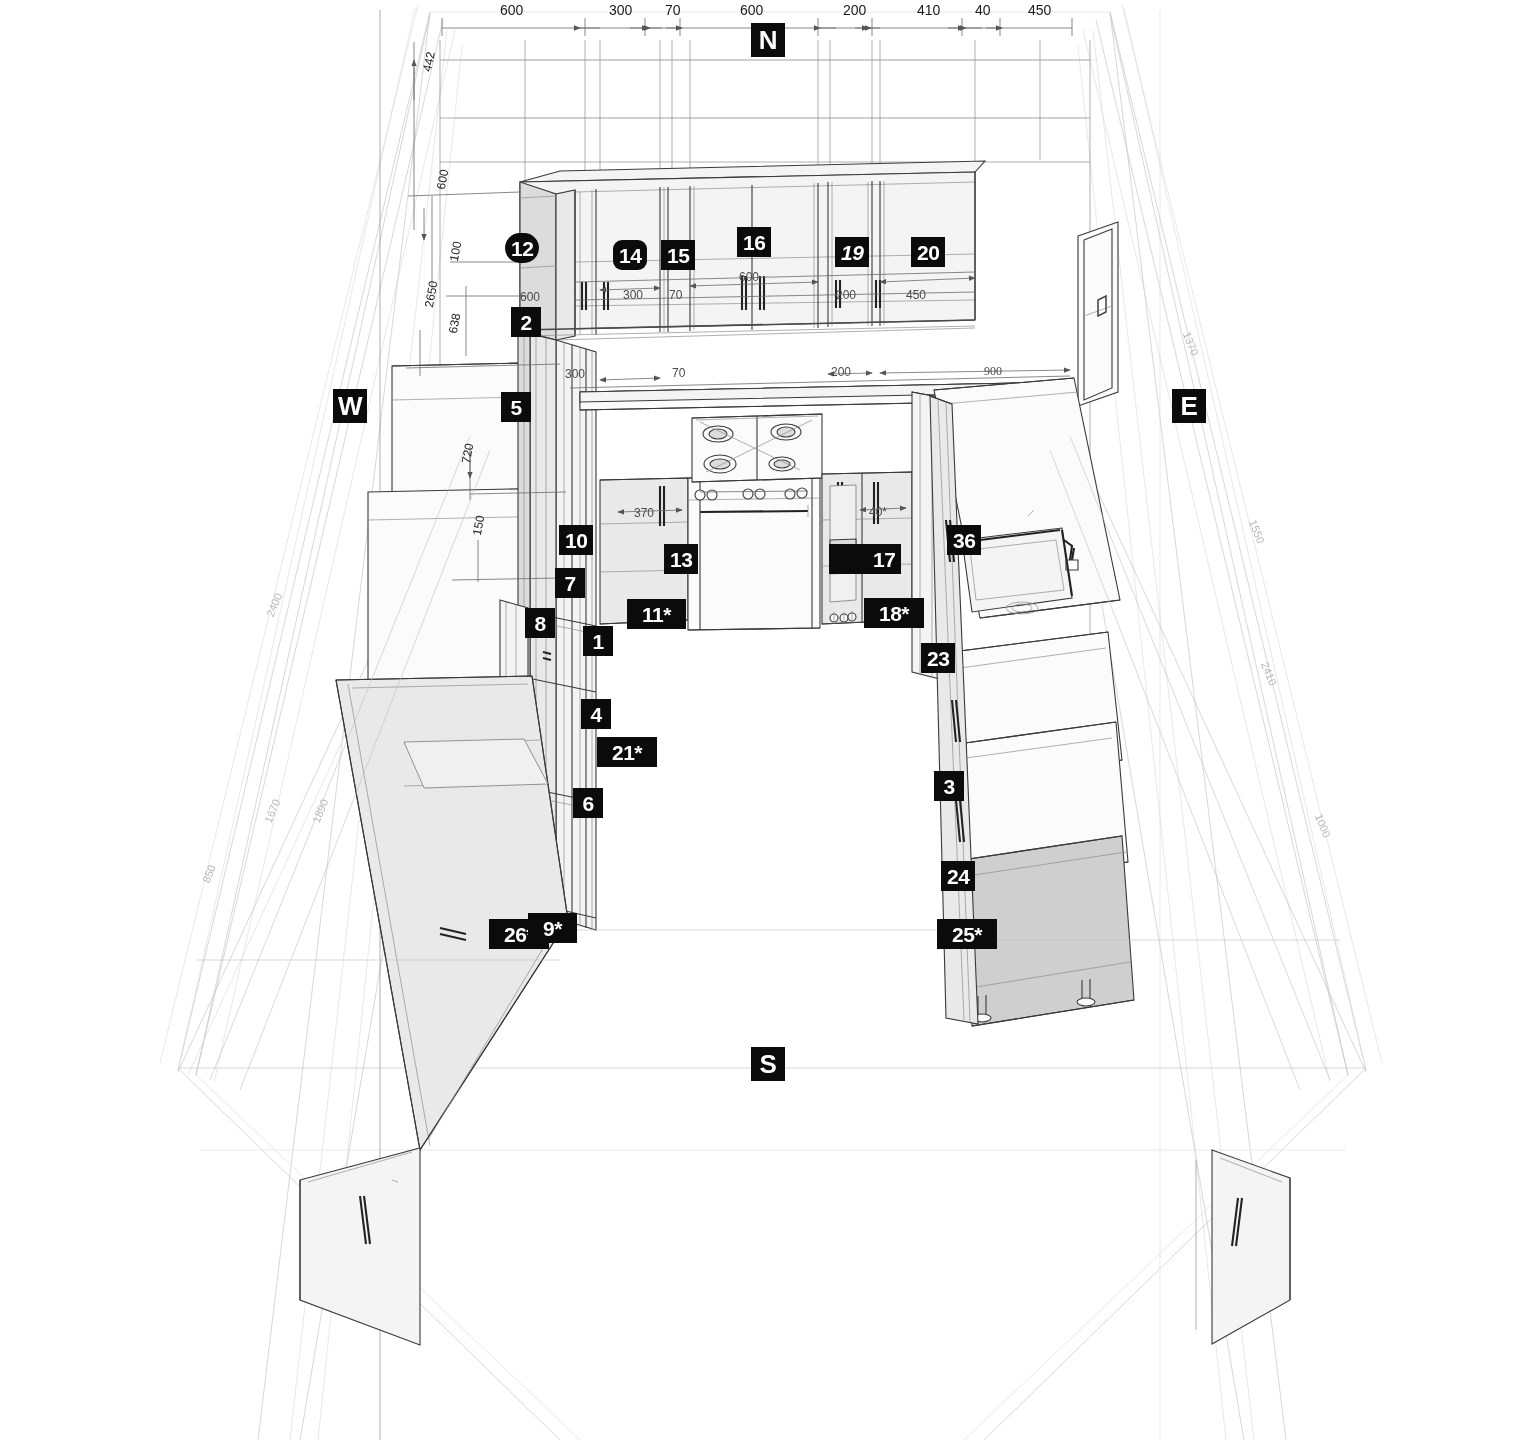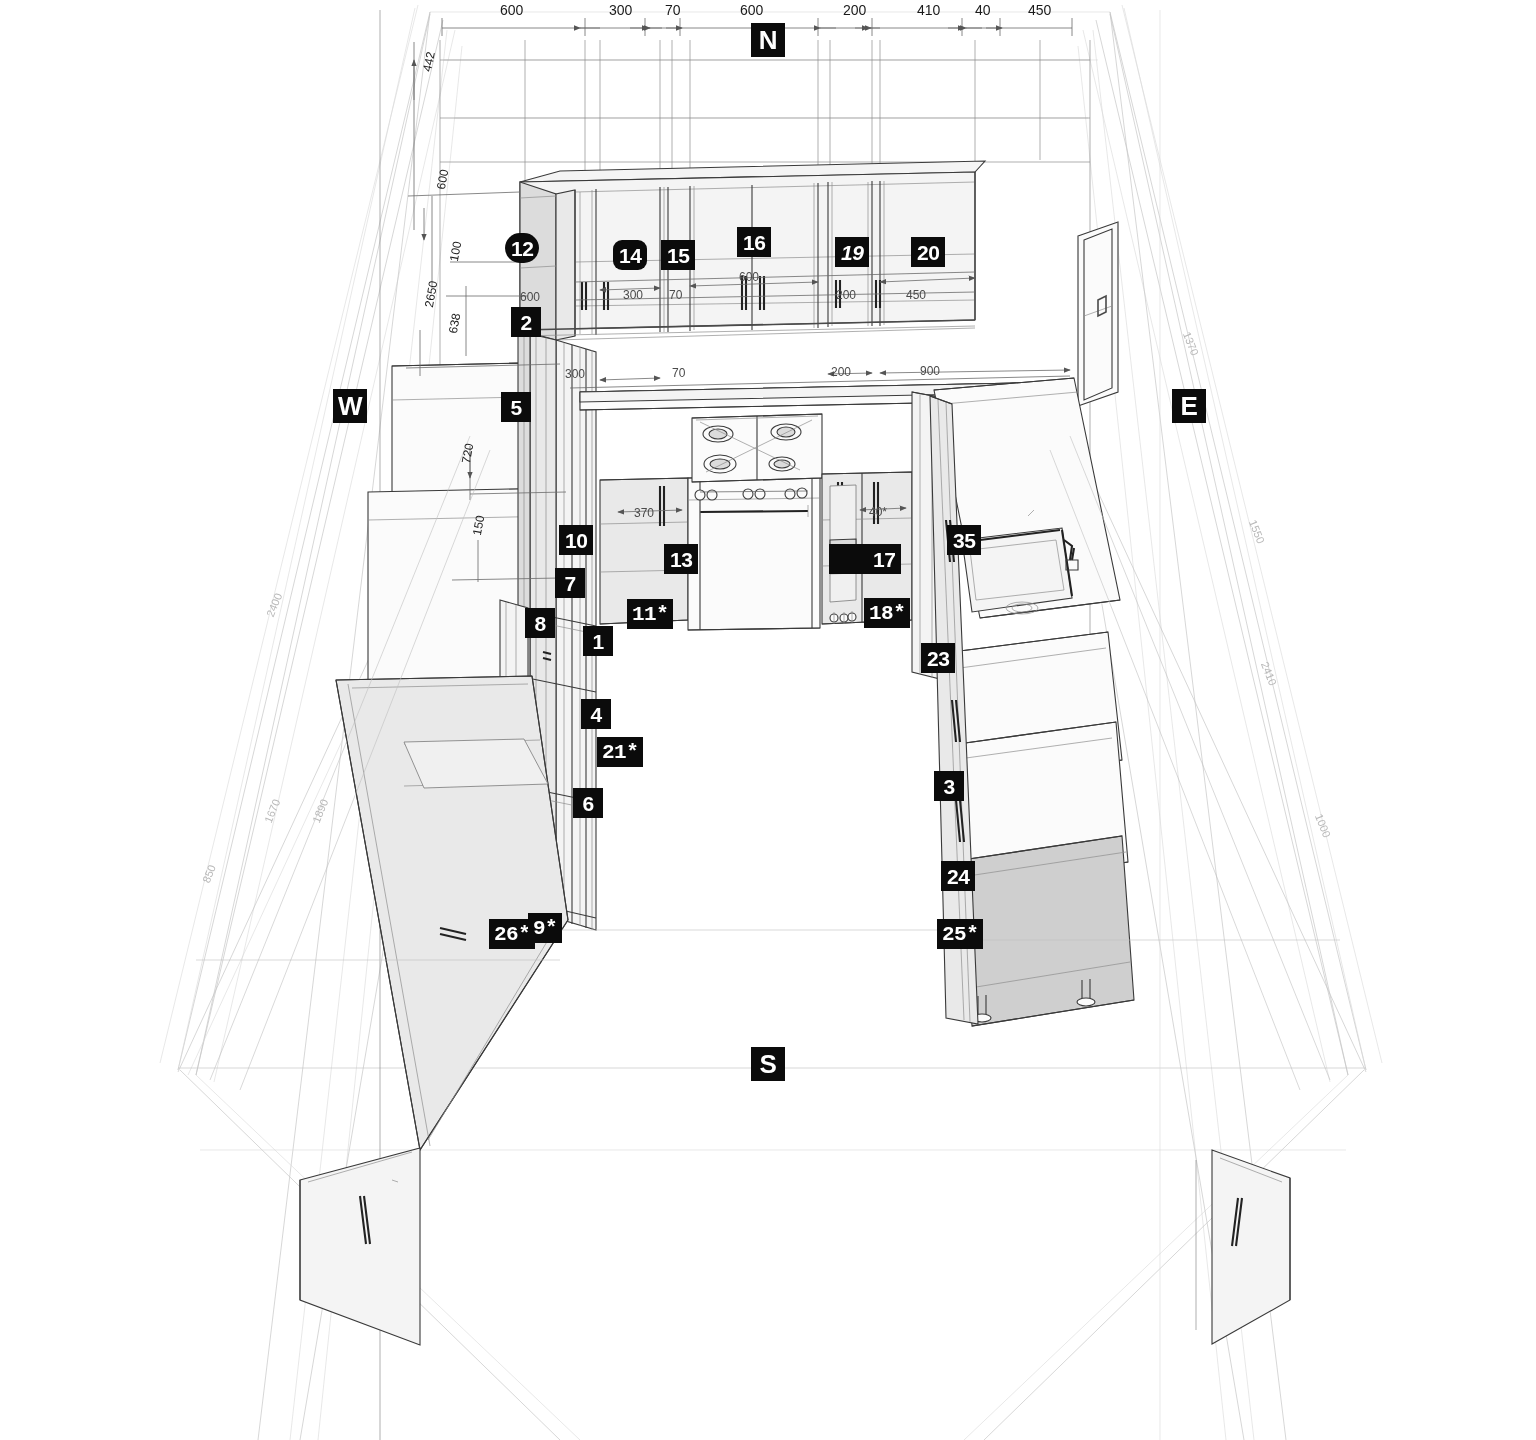--- a/index.html
+++ b/index.html
@@ -18,21 +18,21 @@
     font-weight:bold;
     line-height:1;
     display:flex;
     align-items:center;
     justify-content:center;
     letter-spacing:-0.5px;
     box-sizing:border-box;
     z-index:40;
   }
   .badge.num{font-size:21px;height:30px;padding:0 6px;min-width:30px;}
-  .badge.num.wide{padding:0 5px;font-family:Liberation Mono, monospace;}
+  .badge.num.wide{padding:0 15px;}
   .badge.compass{font-size:26px;width:34px;height:34px;font-weight:bold;}
 
   
   .dim{
     position:absolute;
     font-family:"Liberation Sans", sans-serif;
     font-size:14px;
     color:#1a1a1a;
     white-space:nowrap;
     z-index:30;
@@ -487,21 +487,21 @@
   <div class="dim small mid" style="left:520px;top:290px;">600</div>
   <div class="dim small mid" style="left:623px;top:288px;">300</div>
   <div class="dim small mid" style="left:669px;top:288px;">70</div>
   <div class="dim small mid" style="left:739px;top:270px;">600</div>
   <div class="dim small mid" style="left:836px;top:288px;">200</div>
   <div class="dim small mid" style="left:906px;top:288px;">450</div>
 
   <div class="dim small mid" style="left:565px;top:367px;">300</div>
   <div class="dim small mid" style="left:672px;top:366px;">70</div>
   <div class="dim small mid" style="left:831px;top:365px;">200</div>
-  <div class="dim small mid" style="left:920px;top:364px;">900</div>
+  <div class="dim small mid" style="left:984px;top:364px;font-family:Liberation Serif, serif;">900</div>
 
   <div class="dim small vert" style="left:420px;top:70px;transform:rotate(-78deg);">442</div>
   <div class="dim small vert" style="left:434px;top:188px;transform:rotate(-80deg);">600</div>
   <div class="dim small vert" style="left:447px;top:260px;transform:rotate(-80deg);">100</div>
   <div class="dim small vert" style="left:422px;top:306px;transform:rotate(-80deg);">2650</div>
   <div class="dim small vert" style="left:446px;top:332px;transform:rotate(-80deg);">638</div>
   <div class="dim small vert" style="left:459px;top:462px;transform:rotate(-80deg);">720</div>
   <div class="dim small vert" style="left:470px;top:534px;transform:rotate(-80deg);">150</div>
 
   <div class="dim small mid" style="left:634px;top:506px;">370</div>
@@ -536,19 +536,19 @@
   <div class="badge num" style="left:573px;top:788px;">6</div>
 
   <div class="badge num wide" style="left:489px;top:919px;">26*</div>
   <div class="badge num wide" style="left:528px;top:913px;">9*</div>
 
   <div class="badge num" style="left:664px;top:544px;">13</div>
   <div class="badge num wide" style="left:627px;top:599px;">11*</div>
   <div class="badge num" style="left:829px;top:544px;padding-left:44px;">17</div>
   <div class="badge num wide" style="left:864px;top:598px;text-align:right;">18*</div>
 
-  <div class="badge num" style="left:947px;top:525px;">35</div>
+  <div class="badge num" style="left:947px;top:525px;">36</div>
   <div class="badge num" style="left:921px;top:643px;">23</div>
   <div class="badge num" style="left:934px;top:771px;">3</div>
   <div class="badge num" style="left:941px;top:861px;">24</div>
   <div class="badge num wide" style="left:937px;top:919px;">25*</div>
 
 </div>
 
 </body></html>

